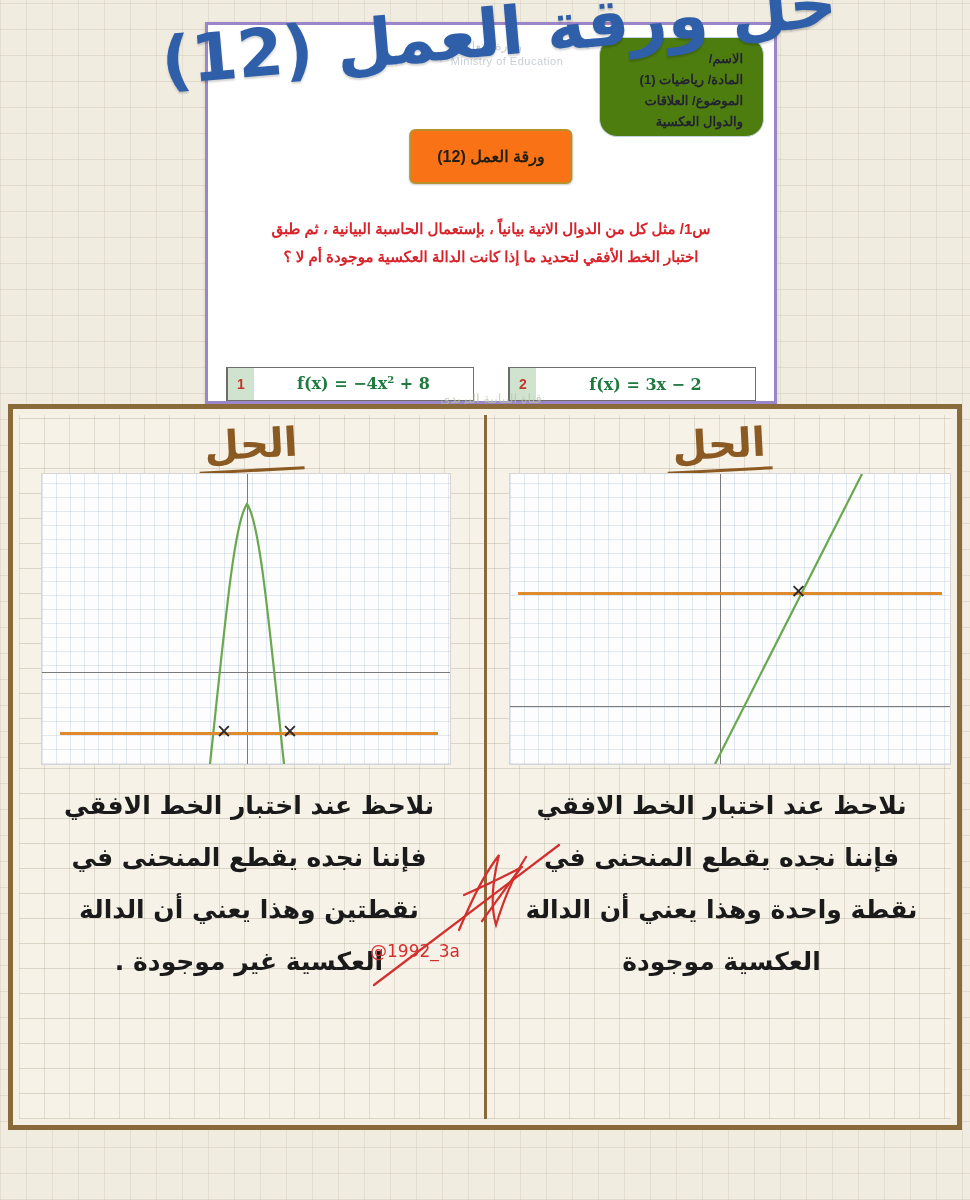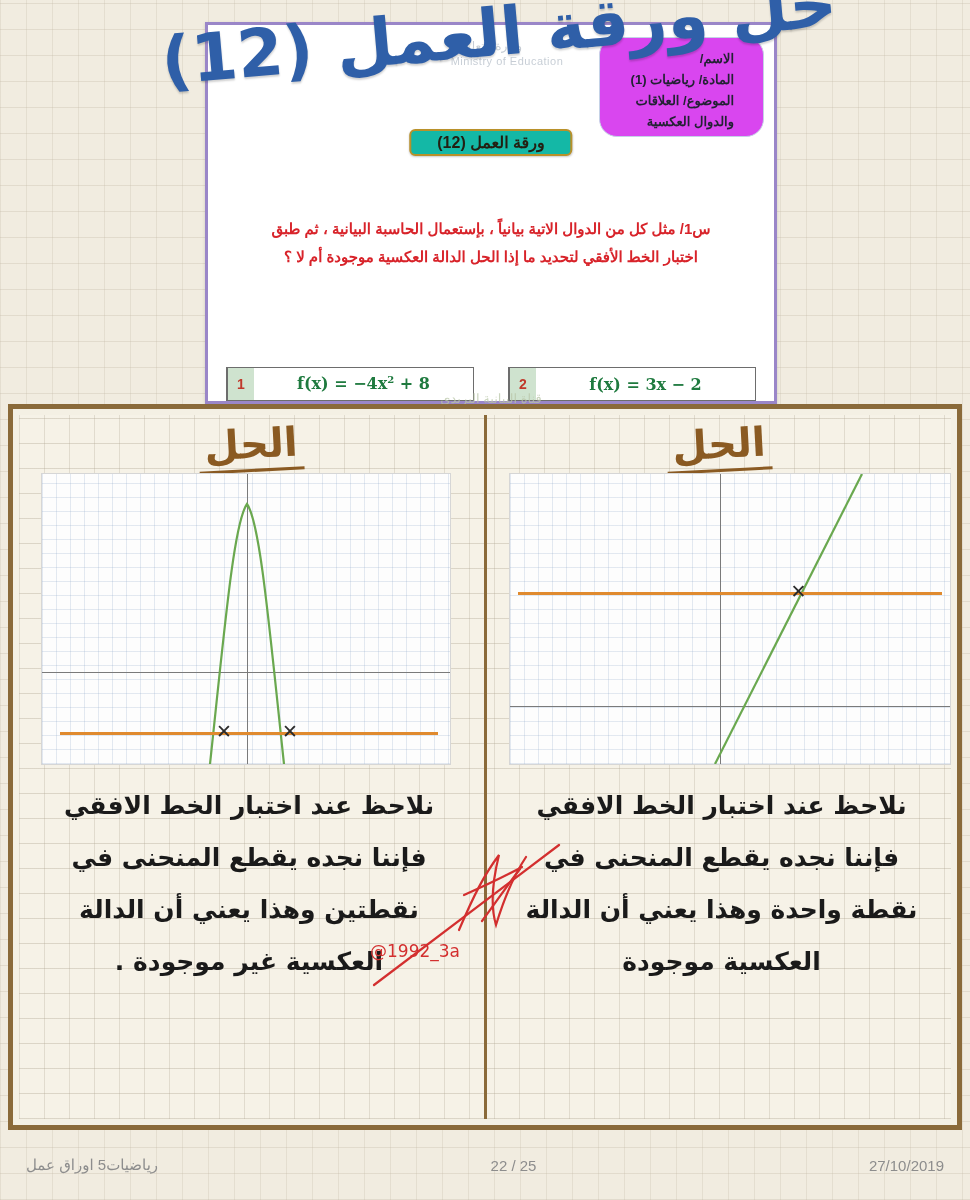--- a/index.html
+++ b/index.html
@@ -33,37 +33,37 @@
   .sheet-inner{position:relative;width:100%;height:100%;}
   .ministry{
     position:absolute;left:50%;top:14px;transform:translateX(-50%);
     text-align:center;color:#9aa6b4;opacity:.55;
     font-size:12px;line-height:15px;direction:rtl;
   }
   .ministry .en{font-size:11px;letter-spacing:.5px;margin-left:32px;}
 
   .hdr-box{
     position:absolute;top:12px;
-    background:#d946ef;border:1px solid #c4d2e6;
+    background:#4d7c0f;border:1px solid #c4d2e6;
     border-radius:18px;
-    padding:10px 29px;
+    padding:10px 20px;
     direction:rtl;text-align:right;
     font-size:13px;line-height:21px;color:#223;
     font-weight:bold;
     box-sizing:border-box;
   }
   .hdr-right{right:10px;width:165px;height:100px;}
   .hdr-left{left:10px;width:165px;height:100px;text-align:center;}
   .hdr-left .l1{margin-top:22px;}
   .title-pill{
     position:absolute;left:50%;top:104px;transform:translateX(-50%);
-    background:#14b8a6;
+    background:#f97316;
     border:2px solid #b9912a;
     border-radius:6px;
-    padding:2px 26px;
+    padding:16px 26px;
     font-size:16px;font-weight:bold;color:#231f12;
     direction:rtl;
     box-shadow:0 1px 2px rgba(0,0,0,.2);
   }
   .question{
     position:absolute;left:46px;right:46px;top:190px;
     direction:rtl;text-align:center;
     color:#d8232a;font-weight:bold;font-size:15px;line-height:28px;
   }
   .fbox{
@@ -196,21 +196,21 @@
       <div class="hdr-box hdr-right">
         <div>الاسم/</div>
         <div>المادة/ رياضيات (1)</div>
         <div>الموضوع/ العلاقات</div>
         <div>والدوال العكسية</div>
       </div>
 
 
       <div class="title-pill">ورقة العمل (12)</div>
 
-      <div class="question">س1/ مثل كل من الدوال الاتية بيانياً ، بإستعمال الحاسبة البيانية ، ثم طبق اختبار الخط الأفقي لتحديد ما إذا الحل الدالة العكسية موجودة أم لا ؟</div>
+      <div class="question">س1/ مثل كل من الدوال الاتية بيانياً ، بإستعمال الحاسبة البيانية ، ثم طبق اختبار الخط الأفقي لتحديد ما إذا كانت الدالة العكسية موجودة أم لا ؟</div>
 
       <div class="fbox fbox-1">
         <div class="num">1</div>
         <div class="fx" id="fx1">f(x) = −4x<sup>2</sup> + 8</div>
       </div>
 
       <div class="fbox fbox-2">
         <div class="num">2</div>
         <div class="fx" id="fx2">f(x) = 3x − 2</div>
       </div>
@@ -265,19 +265,14 @@
           <path d="M95,95 C110,60 120,40 135,20 C128,48 126,70 132,90 C140,64 150,40 162,22"></path>
           <path d="M100,60 C118,52 136,44 158,32"></path>
           <path d="M118,86 C130,70 142,52 156,34"></path>
         </g>
         <text x="6" y="122" fill="#d32f2f" font-size="17" font-family="DejaVu Sans, sans-serif">@1992_3a</text>
       </svg>
 
     </div>
   </div>
 
-  <div class="footer">
-    <div class="ftr-right">رياضيات5 اوراق عمل</div>
-    <div>22 / 25</div>
-    <div>27/10/2019</div>
-  </div>
 
 </div>
 
 </body></html>

